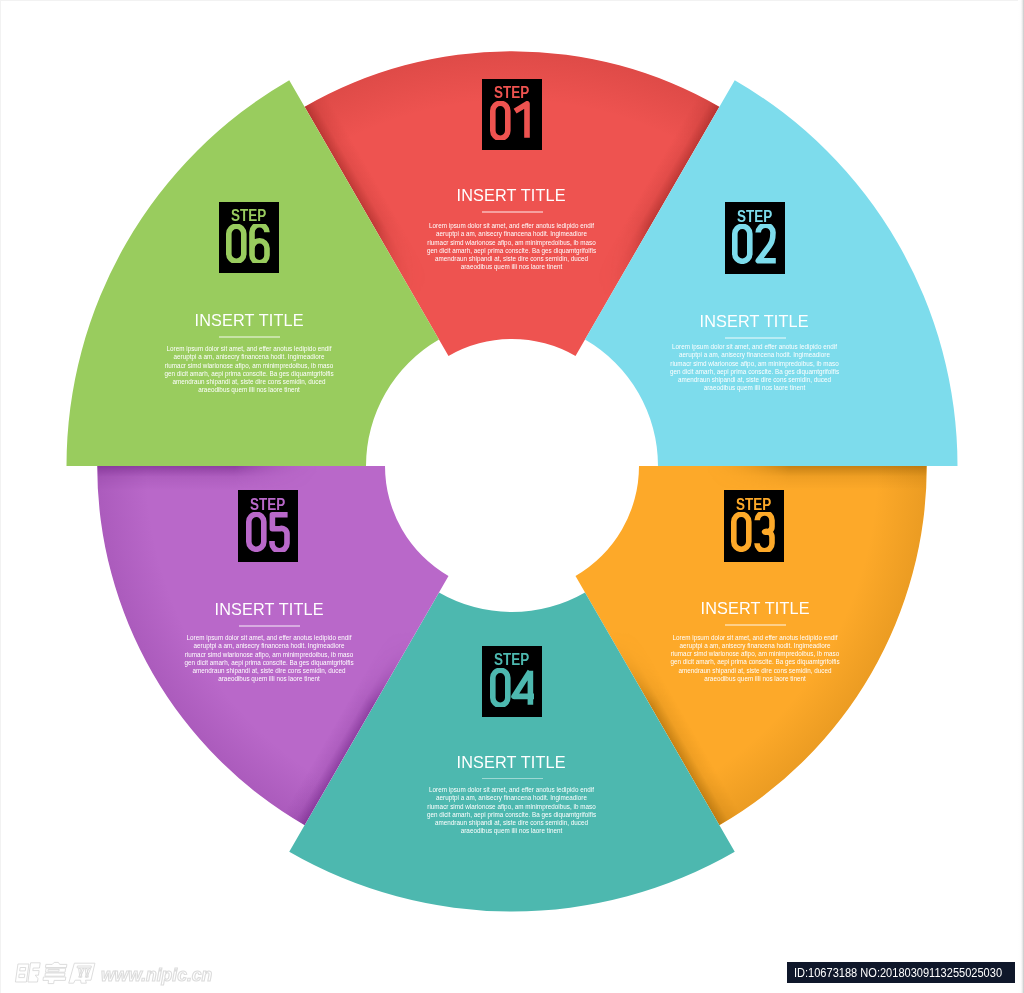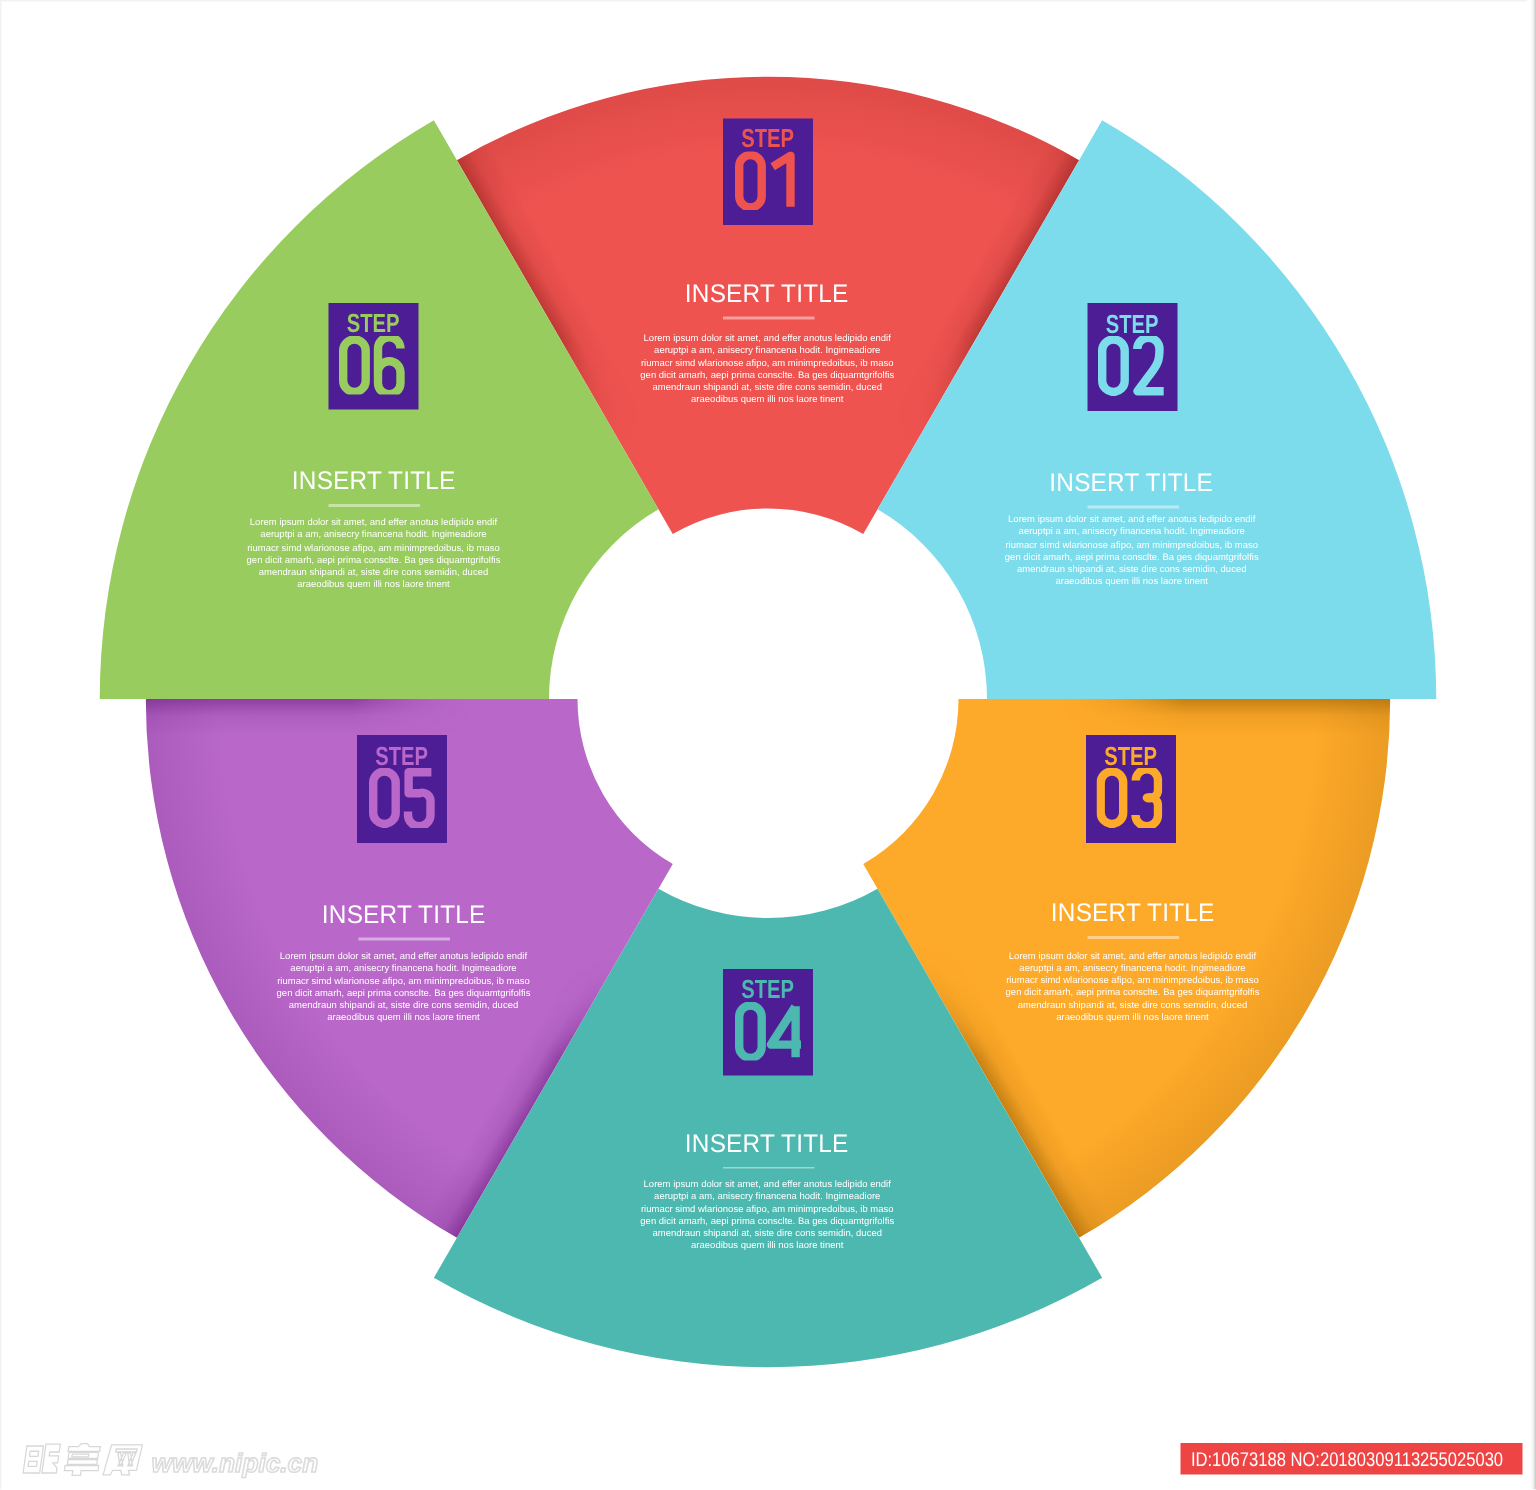--- a/index.html
+++ b/index.html
@@ -2,30 +2,30 @@
 <html><head>
 <meta charset="utf-8">
 <title>Six Step Circular Infographic</title>
 <style>
   html,body{margin:0;padding:0;background:#ffffff;}
   body{width:1024px;height:993px;position:relative;overflow:hidden;
        font-family:"Liberation Sans",sans-serif;}
   #stage{position:absolute;left:0;top:0;width:1024px;height:993px;}
   svg#wheel{position:absolute;left:0;top:0;display:block;}
   #overlay{position:absolute;left:0;top:0;width:1024px;height:993px;}
-  .badge{position:absolute;background:#4c1d95;}
+  .badge{position:absolute;background:#000000;}
   .badge svg{display:block;}
   .title{position:absolute;color:#fff;white-space:nowrap;text-align:center;
          font-size:17px;line-height:17px;letter-spacing:.15px;}
   .title span{display:inline-block;transform:scaleX(.955);transform-origin:50% 50%;}
   .divider{position:absolute;height:1.5px;background:rgba(255,255,255,.45);}
   .body{position:absolute;color:#fff;text-align:center;font-size:6.3px;
         line-height:8.25px;letter-spacing:.02px;}
   #idbar{position:absolute;left:787px;top:962px;width:228px;height:21px;
-         background:#ef4444;color:#fff;font-size:13.2px;line-height:21px;
+         background:#0f172a;color:#fff;font-size:13.2px;line-height:21px;
          text-align:center;white-space:nowrap;letter-spacing:0px;}
   #idbar span{display:block;width:260px;margin-left:-19px;text-align:center;
                transform:scaleX(.838);transform-origin:50% 50%;}
   #frame{position:absolute;left:0;top:0;width:1024px;height:993px;pointer-events:none;
          box-shadow:inset 1px 1px 0 #f2f2f2;}
   #frame2{position:absolute;right:0;top:0;width:6px;height:993px;
           background:linear-gradient(to right,#ffffff 0%,#fdfdfd 45%,#efefef 70%,#c6c6c6 100%);}
   #wm{position:absolute;left:10px;top:960px;}
 </style>
 </head>

